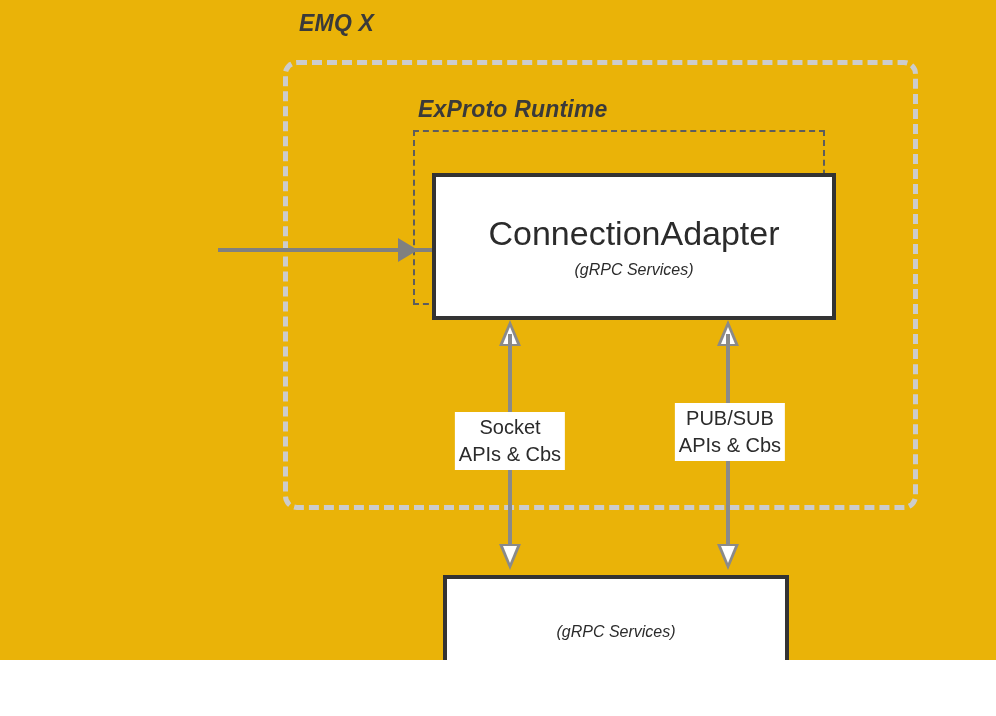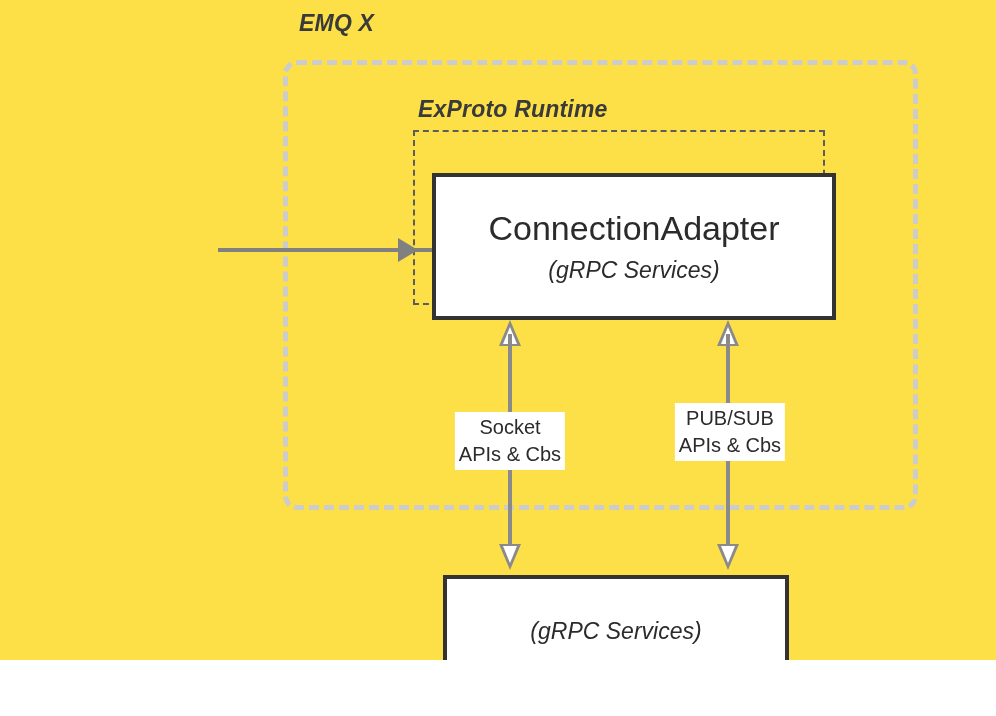--- a/index.html
+++ b/index.html
@@ -9,21 +9,21 @@
     background: #ffffff;
   }
   body {
     font-family: "Liberation Sans", sans-serif;
     -webkit-font-smoothing: antialiased;
   }
   #canvas {
     position: relative;
     width: 996px;
     height: 660px;
-    background: #fde047;
+    background: #eab308;
     overflow: hidden;
   }
 
   
   .region-label {
     position: absolute;
     font-style: italic;
     font-weight: bold;
     color: #3a3a3a;
     white-space: nowrap;
@@ -96,21 +96,21 @@
     top: 575px;
     width: 346px;
     height: 109px;
   }
   .node-title {
     font-size: 34px;
     line-height: 1.28;
     font-weight: normal;
   }
   .node-sub {
-    font-size: 23px;
+    font-size: 16px;
     font-style: italic;
     line-height: 1.3;
     margin-top: 5px;
   }
 
   
   #tcp-line {
     position: absolute;
     left: 218px;
     top: 248px;

